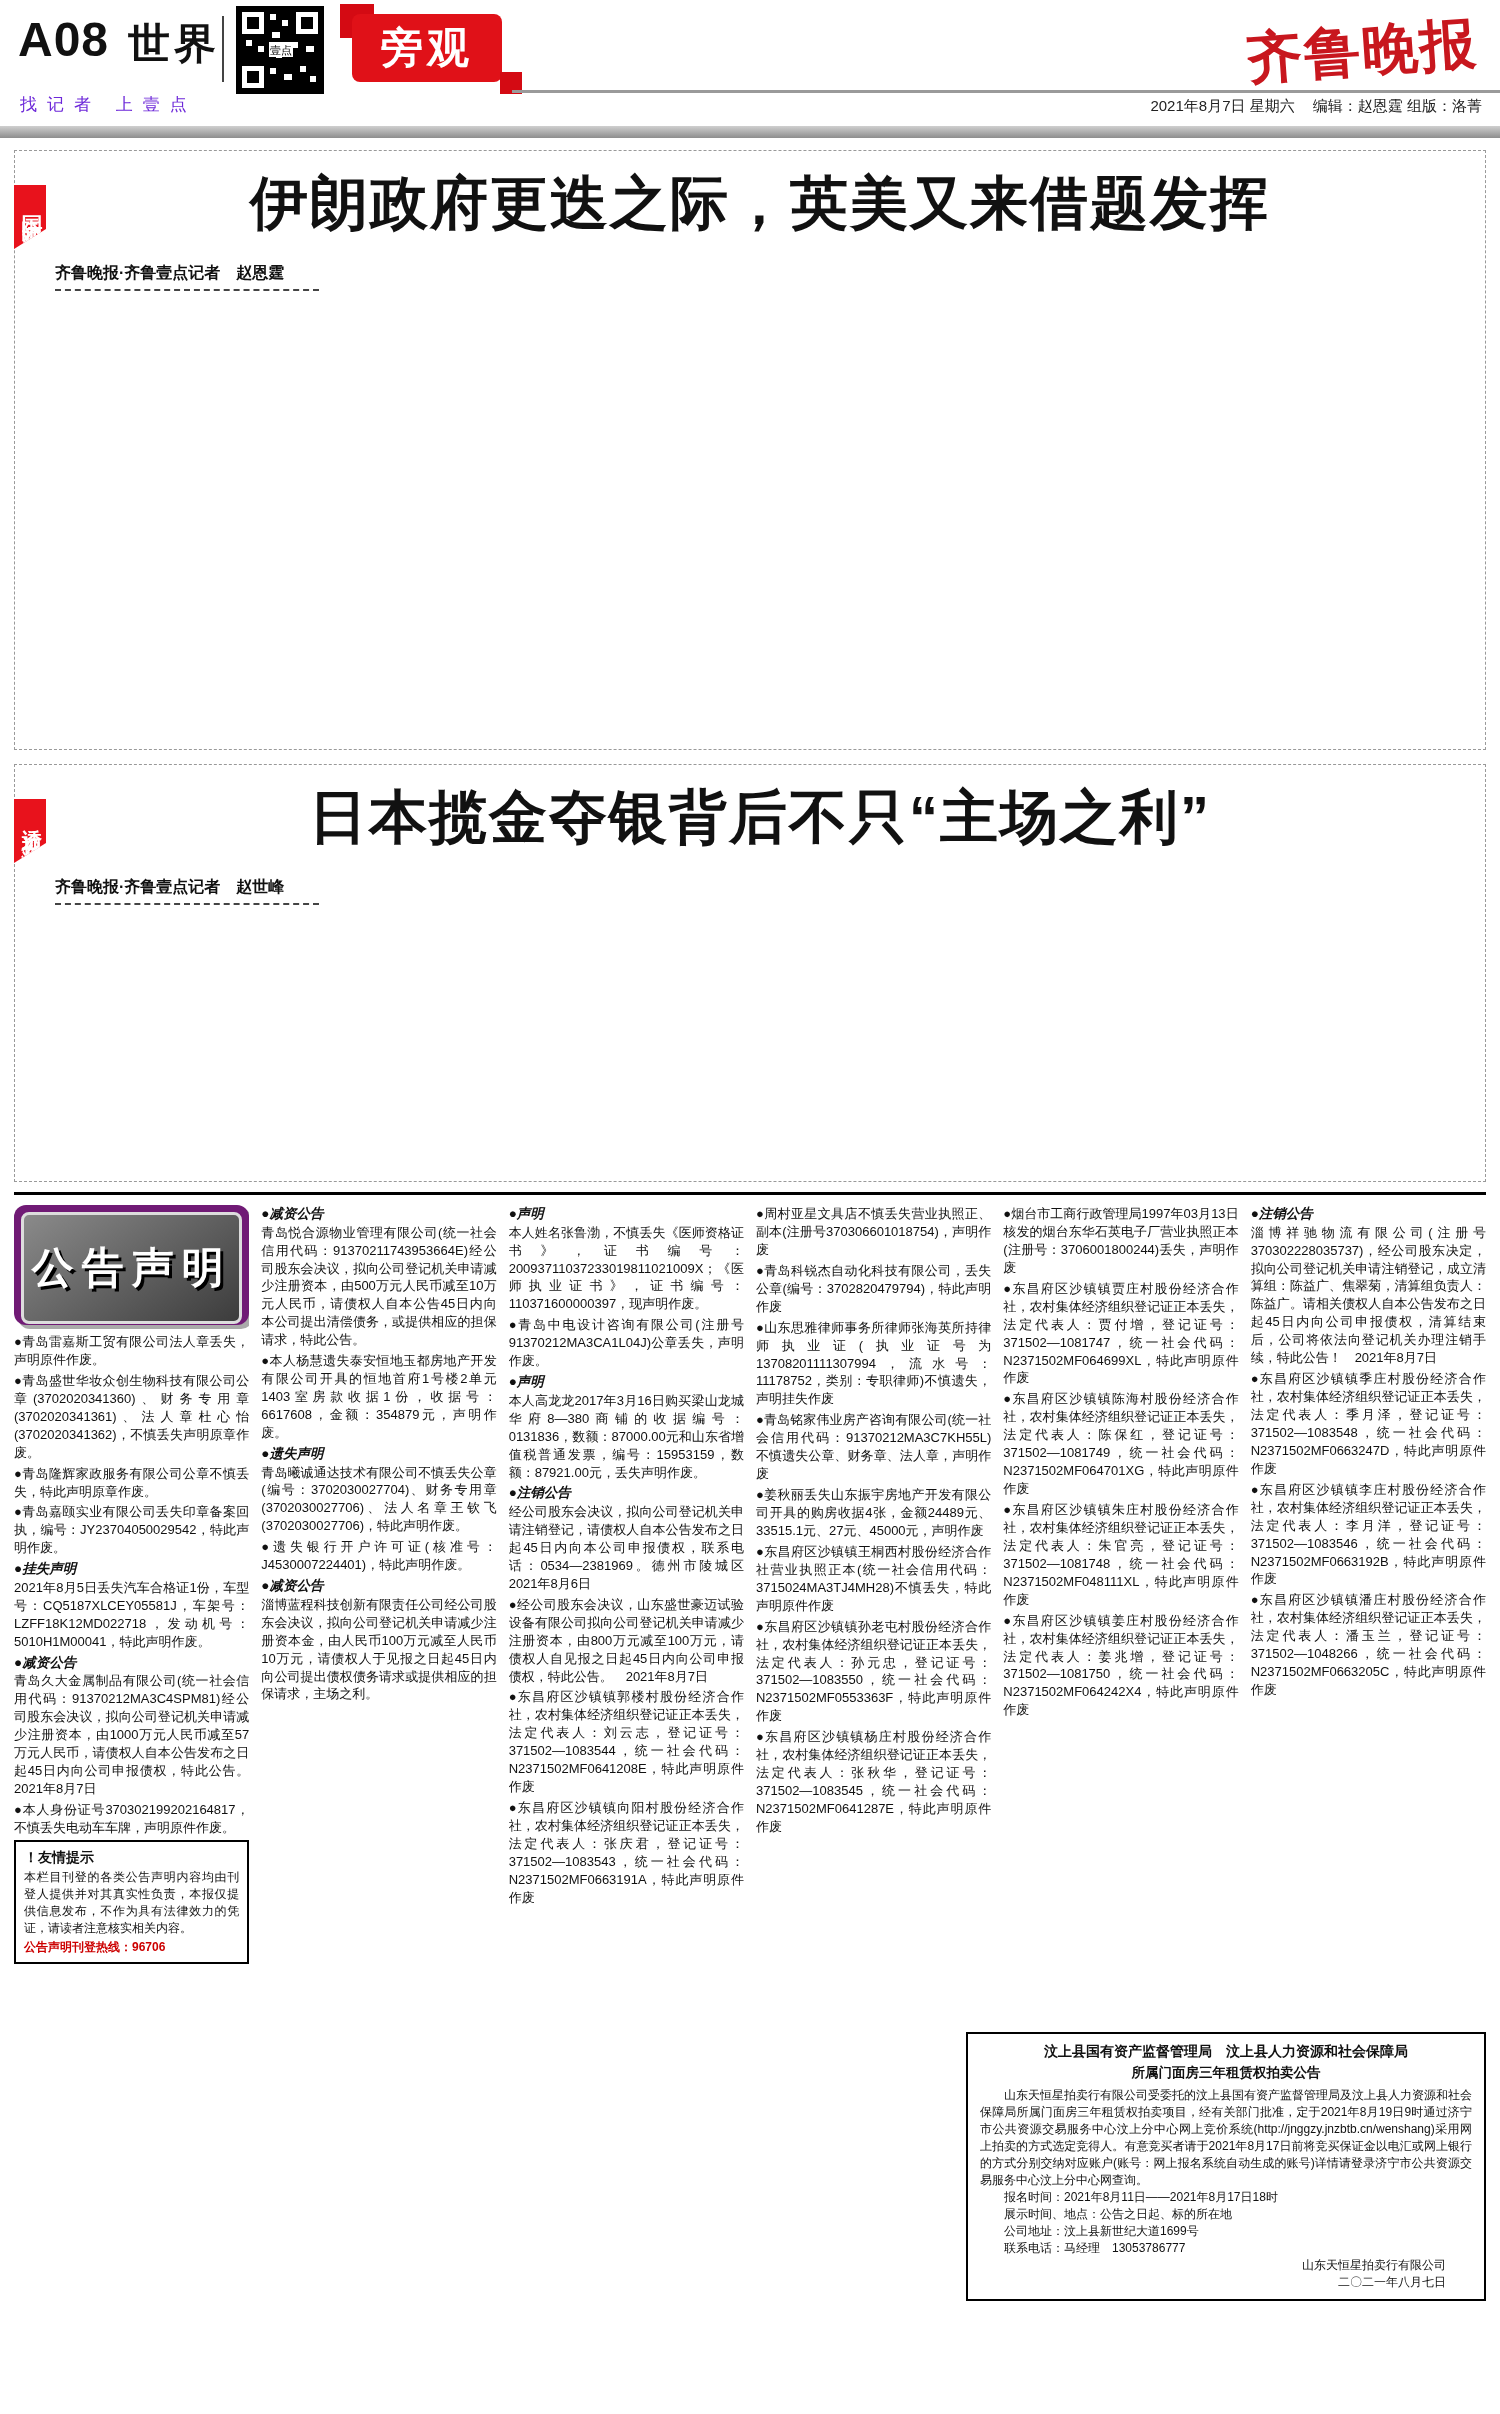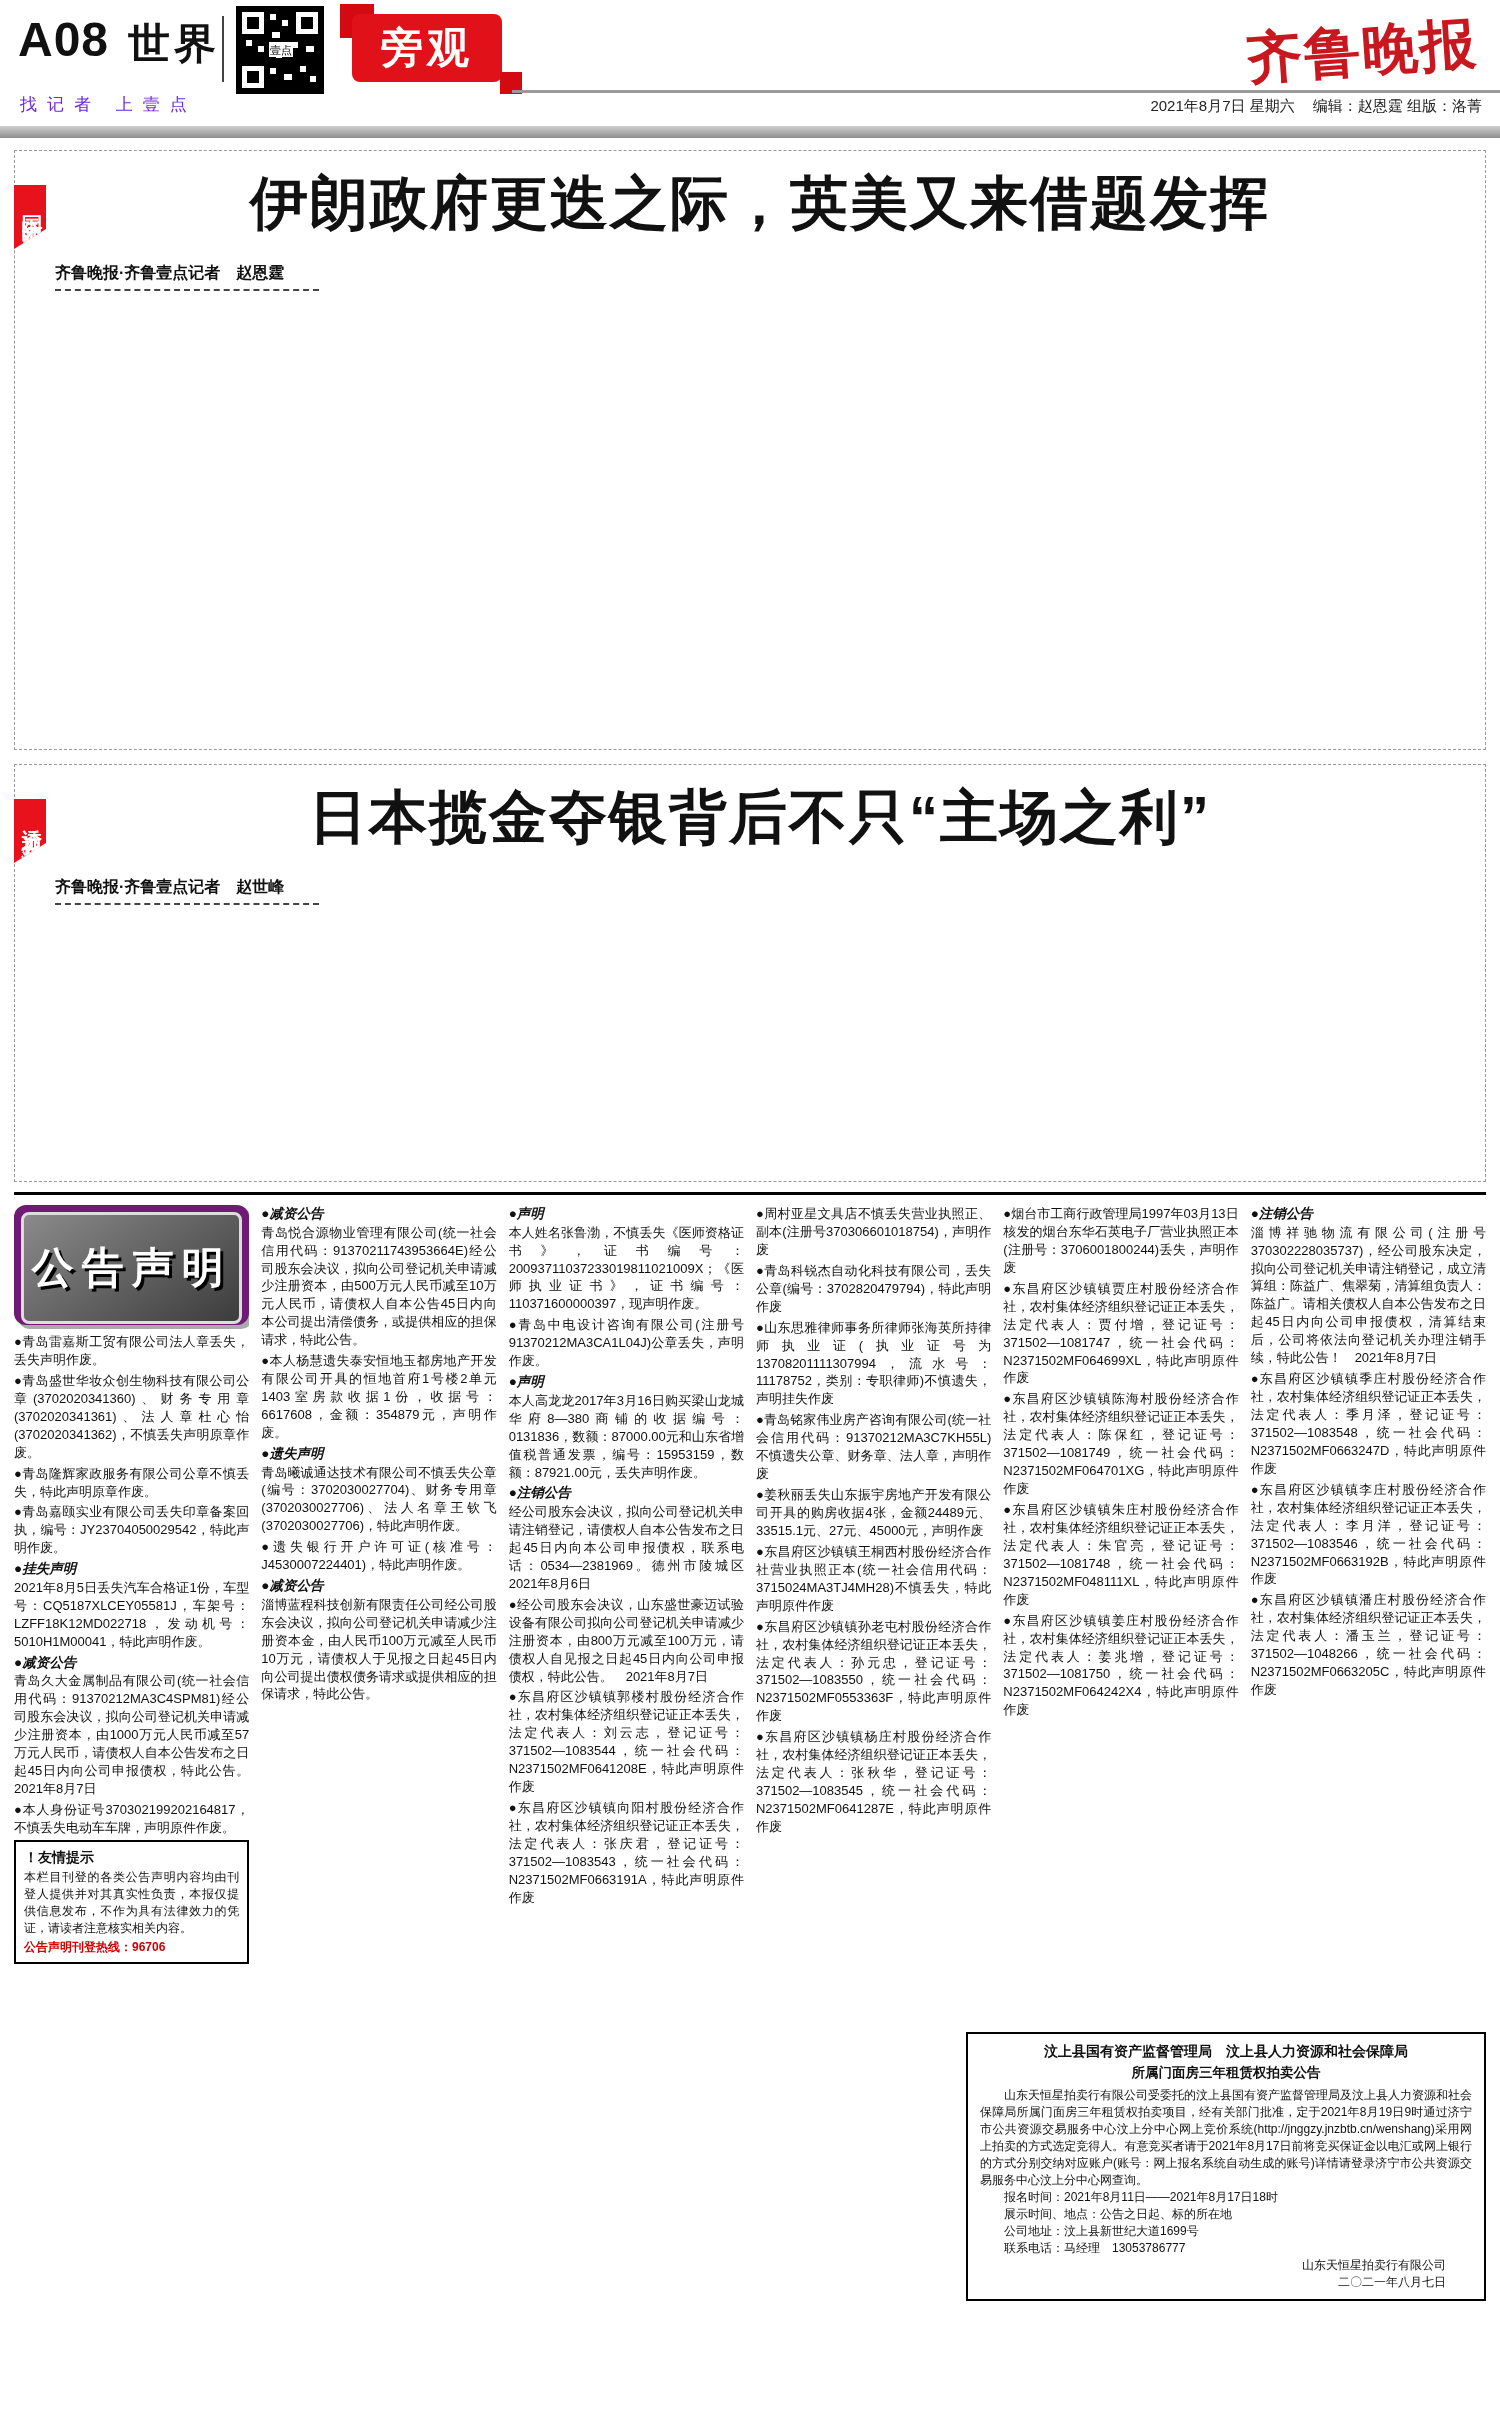--- a/index.html
+++ b/index.html
@@ -162,21 +162,21 @@
   <div class="notices">
 
     <div class="ncol">
       <div class="gg-logo">
         <div class="gg-inner">
           <span class="gg-text">公告声明</span>
         </div>
       </div>
       <div>
           <div class="n-item">
-          <span>●青岛雷嘉斯工贸有限公司法人章丢失，丢失声明作废。</span>
+          <span>●青岛雷嘉斯工贸有限公司法人章丢失，声明原件作废。</span>
         </div>
           <div class="n-item">
           <span>●青岛盛世华妆众创生物科技有限公司公章(3702020341360)、财务专用章(3702020341361)、法人章杜心怡(3702020341362)，不慎丢失声明原章作废。</span>
         </div>
           <div class="n-item">
           <span>●青岛隆辉家政服务有限公司公章不慎丢失，特此声明原章作废。</span>
         </div>
           <div class="n-item">
           <span>●青岛嘉颐实业有限公司丢失印章备案回执，编号：JY23704050029542，特此声明作废。</span>
         </div>
@@ -205,21 +205,21 @@
           <div class="n-item">
           <span>●本人杨慧遗失泰安恒地玉都房地产开发有限公司开具的恒地首府1号楼2单元1403室房款收据1份，收据号：6617608，金额：354879元，声明作废。</span>
         </div>
           <div class="n-item">
           <b class="n-head">●遗失声明</b><span>青岛曦诚通达技术有限公司不慎丢失公章(编号：3702030027704)、财务专用章(3702030027706)、法人名章王钦飞(3702030027706)，特此声明作废。</span>
         </div>
           <div class="n-item">
           <span>●遗失银行开户许可证(核准号：J4530007224401)，特此声明作废。</span>
         </div>
           <div class="n-item">
-          <b class="n-head">●减资公告</b><span>淄博蓝程科技创新有限责任公司经公司股东会决议，拟向公司登记机关申请减少注册资本金，由人民币100万元减至人民币10万元，请债权人于见报之日起45日内向公司提出债权债务请求或提供相应的担保请求，特此公告。</span>
+          <b class="n-head">●减资公告</b><span>淄博蓝程科技创新有限责任公司经公司股东会决议，拟向公司登记机关申请减少注册资本金，由人民币100万元减至人民币10万元，请债权人于见报之日起45日内向公司提出债权债务请求或提供相应的担保请求，主场之利。</span>
         </div>
         </div>
     </div>
 
     <div class="ncol">
       <div>
           <div class="n-item">
           <b class="n-head">●声明</b><span>本人姓名张鲁渤，不慎丢失《医师资格证书》，证书编号：20093711037233019811021009X；《医师执业证书》，证书编号：110371600000397，现声明作废。</span>
         </div>
           <div class="n-item">

